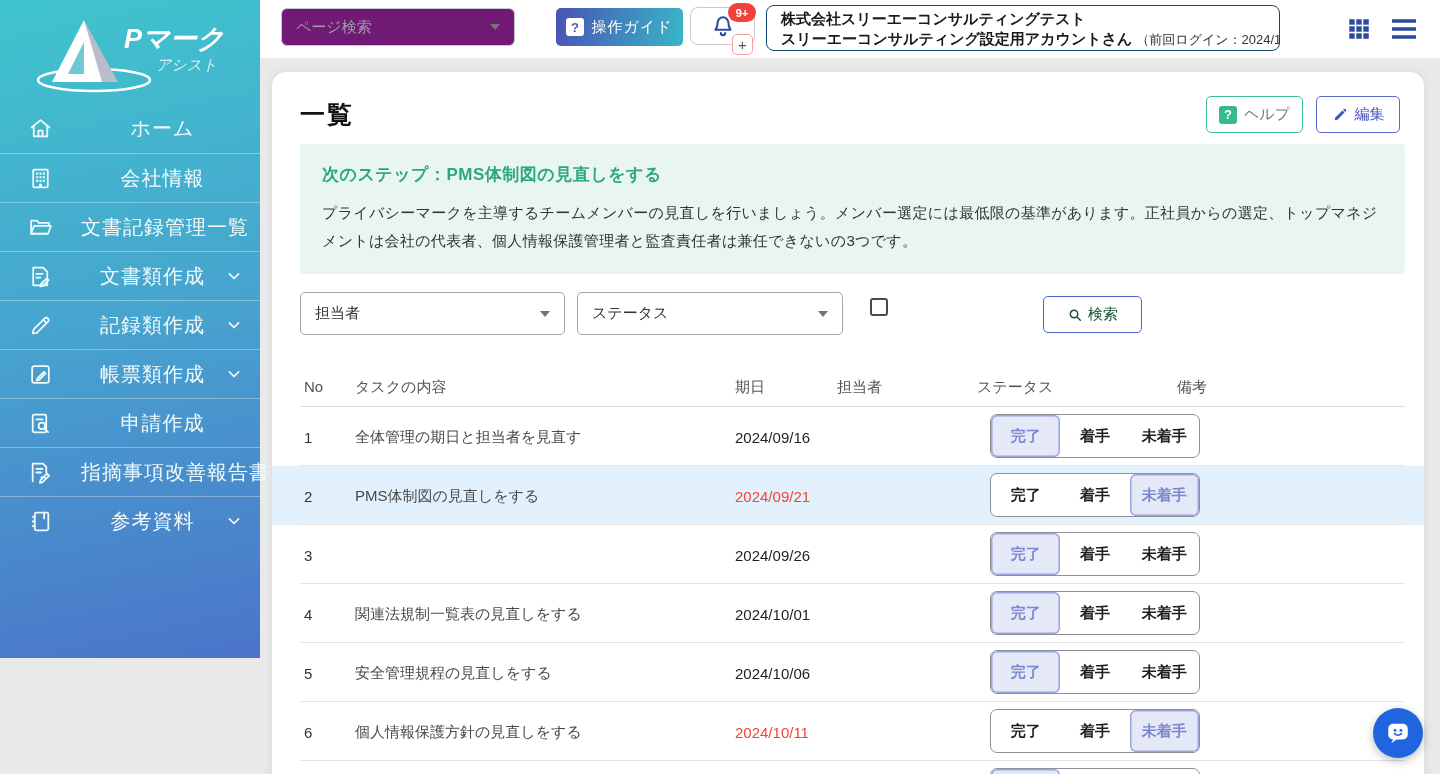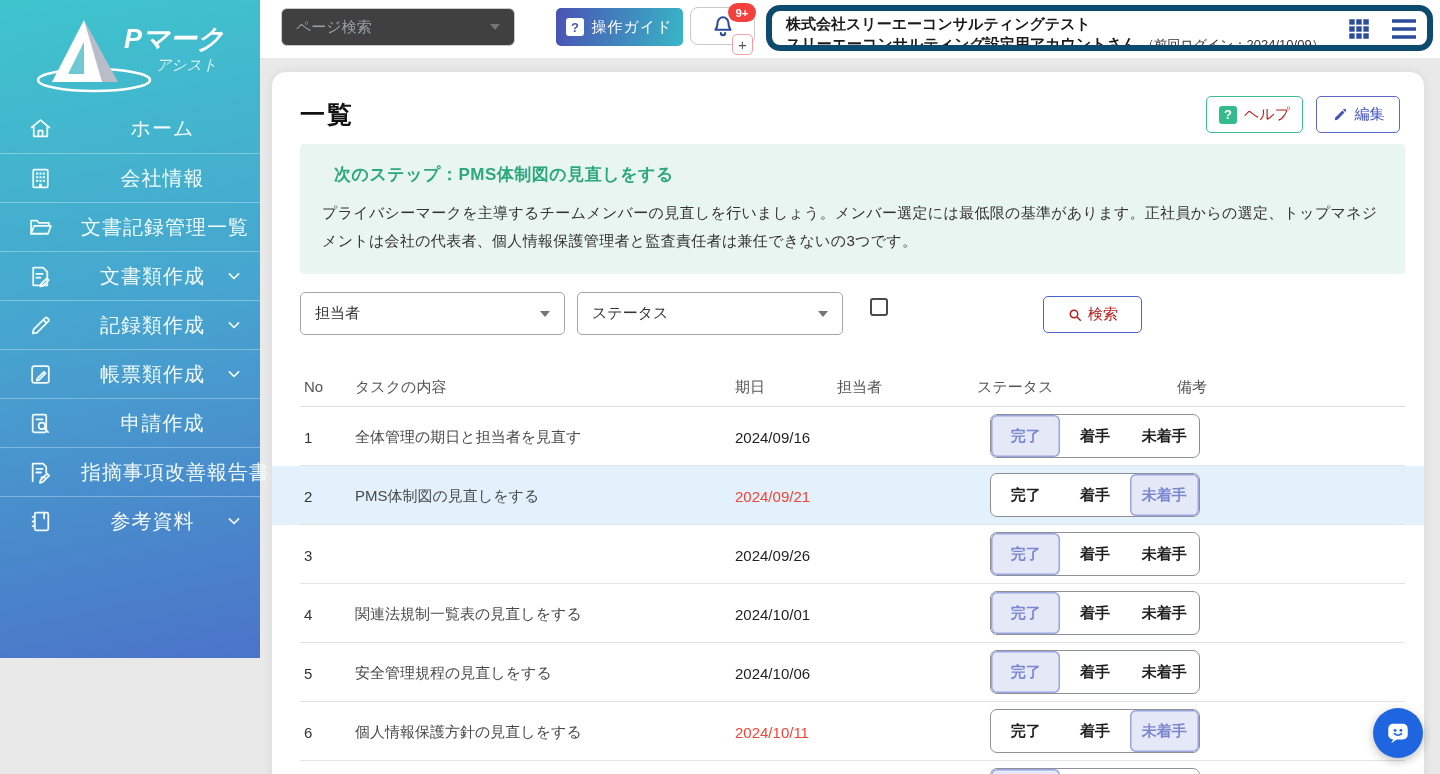--- a/index.html
+++ b/index.html
@@ -18,21 +18,21 @@
   .sb-item.active { background:rgba(255,255,255,.26); }
   .sb-icon { width:25px; height:25px; margin-right:28px; flex:0 0 25px; }
   .sb-icon svg { width:100%; height:100%; display:block; }
   .sb-label { flex:1; letter-spacing:1px; white-space:nowrap; }
   .sb-chevron { width:20px; height:20px; color:rgba(255,255,255,.92); }
   .sb-chevron svg { width:100%; height:100%; }
 
   
   .topbar { position:absolute; left:260px; top:0; width:1180px; height:58px; background:#fff; }
   .page-search { position:absolute; left:21px; top:8px; width:234px; height:38px; border:1px solid #c9c9c9;
-    border-radius:6px; background:#404040; display:flex; align-items:center; padding:0 14px; cursor:pointer; }
+    border-radius:6px; background:#701a75; display:flex; align-items:center; padding:0 14px; cursor:pointer; }
   .page-search .ph { color:#9aa0a6; font-size:15px; flex:1; }
   .tri-down { width:0; height:0; border-left:5px solid transparent; border-right:5px solid transparent;
     border-top:6px solid #757575; }
   .guide-btn { position:absolute; left:296px; top:8px; width:127px; height:38px; border:none; border-radius:5px;
     background:linear-gradient(100deg,#4a52b4,#38b6c6); color:#fff; font-size:15px; letter-spacing:1px;
     display:flex; align-items:center; justify-content:center; gap:7px; cursor:pointer; }
   .qbox { display:inline-flex; align-items:center; justify-content:center; width:18px; height:18px;
     border-radius:3px; font-weight:700; font-size:13px; }
   .qbox::before { content:"?"; }
   .qbox.white { background:#fff; color:#4a55b5; }
@@ -40,58 +40,58 @@
   .bell-btn { position:absolute; left:430px; top:7px; width:65px; height:38px; background:#fff;
     border:1px solid #c9c9c9; border-radius:8px; display:flex; align-items:center; justify-content:center; cursor:pointer; }
   .bell-btn svg { width:26px; height:26px; color:#2b4b9b; }
   .noti-badge { position:absolute; left:468px; top:3px; min-width:28px; height:19px; padding:0 5px;
     background:#f2413c; border-radius:10px; color:#fff; font-size:11.5px; font-weight:700;
     display:flex; align-items:center; justify-content:center; z-index:3; }
   .noti-plus { position:absolute; left:472px; top:34px; width:21px; height:21px; background:#fff;
     border:1.5px solid #f4a0a4; border-radius:5px; color:#555; font-size:15px; z-index:3;
     display:flex; align-items:center; justify-content:center; cursor:pointer; }
   .noti-plus::before { content:"+"; }
-  .account-box { position:absolute; left:506px; top:5px; width:667px; height:46px; background:#fff;
-    border:6px solid #0c4a6e; border-radius:14px; padding:3px 14px; cursor:pointer; overflow:hidden; }
+  .account-box { position:absolute; left:506px; top:5px; width:514px; height:46px; background:#fff;
+    border:1px solid #0c4a6e; border-radius:8px; padding:3px 14px; cursor:pointer; overflow:hidden; }
   .account-box .line1 { font-size:15px; font-weight:700; color:#1a1a1a; line-height:20px; white-space:nowrap; }
   .account-box .line2 { font-size:15px; font-weight:700; color:#1a1a1a; line-height:20px; white-space:nowrap; }
   .account-box .last-login { font-size:13px; font-weight:400; color:#333; margin-left:4px; }
   .apps-btn { position:absolute; left:1086px; top:16px; width:26px; height:26px; cursor:pointer; }
   .apps-btn svg { width:100%; height:100%; }
   .menu-btn { position:absolute; left:1130px; top:17px; width:28px; height:24px; cursor:pointer; }
   .menu-btn svg { width:100%; height:100%; color:#2b4b9b; }
 
   
   .card { position:absolute; left:272px; top:72px; width:1152px; height:790px; background:#fff;
     border-radius:14px 14px 0 0; box-shadow:0 0 10px rgba(0,0,0,.07); }
   .page-title { position:absolute; left:28px; top:26px; font-size:25px; font-weight:800; color:#111; letter-spacing:2px; }
   .help-btn { position:absolute; left:934px; top:24px; width:97px; height:37px; background:#fff;
-    border:1px solid #3cbd92; border-radius:5px; color:#b91c1c; font-size:15px;
+    border:1px solid #3cbd92; border-radius:5px; color:#737373; font-size:15px;
     display:flex; align-items:center; justify-content:center; gap:7px; cursor:pointer; }
   .edit-btn { position:absolute; left:1044px; top:24px; width:84px; height:37px; background:#fff;
     border:1px solid #5a68c8; border-radius:5px; color:#4353be; font-size:15px;
     display:flex; align-items:center; justify-content:center; gap:7px; cursor:pointer; }
   .edit-btn svg { width:16px; height:16px; }
   .next-step { position:absolute; left:28px; top:72px; width:1105px; min-height:114px;
     background:#e9f5f0; border-radius:4px; padding:19px 22px; }
-  .next-step .ns-heading { color:#2ba87d; font-size:17px; font-weight:700; letter-spacing:.5px;margin-left:12px; }
+  .next-step .ns-heading { color:#2ba87d; font-size:17px; font-weight:700; letter-spacing:.5px; }
   .next-step .ns-body { margin-top:13px; color:#333; font-size:15px; line-height:1.85; letter-spacing:.3px; }
 
   
   .filters { position:absolute; left:0; top:220px; width:1152px; height:44px; }
   .f-select { position:absolute; top:0; height:43px; border:1px solid #a6a6a6; border-radius:5px; background:#fff;
     display:flex; align-items:center; padding:0 14px; cursor:pointer; }
   .f-select .lbl { flex:1; color:#333; font-size:15px; }
   .f-select.assignee { left:28px; width:265px; }
   .f-select.status { left:305px; width:266px; }
   .subtask { position:absolute; left:598px; top:3px; display:flex; gap:10px; cursor:pointer; }
   .checkbox { width:18px; height:18px; border:2px solid #4a4a4a; border-radius:3px; background:#fff; margin-top:3px; }
   .subtask .cb-label { width:134px; font-size:15px; color:#333; line-height:1.45; }
   .search-btn { position:absolute; left:771px; top:4px; width:99px; height:37px; background:#fff;
-    border:1.5px solid #4b63c8; border-radius:5px; color:#b91c1c; font-size:15px;
+    border:1.5px solid #4b63c8; border-radius:5px; color:#14532d; font-size:15px;
     display:flex; align-items:center; justify-content:center; gap:5px; cursor:pointer; }
   .search-btn svg { width:16px; height:16px; }
 
   
   .thead { position:absolute; left:0; top:298px; width:1152px; height:37px; }
   .thead::after { content:""; position:absolute; left:28px; right:19px; bottom:0; border-bottom:1px solid #dcdcdc; }
   .th { position:absolute; top:8px; font-size:15px; color:#555; }
   .c-no { left:32px; } .c-task { left:83px; } .c-due { left:463px; } .c-assignee { left:565px; }
   .c-status-h { left:705px; } .c-note { left:905px; }
   .tbody { position:absolute; left:0; top:335px; width:1152px; }

